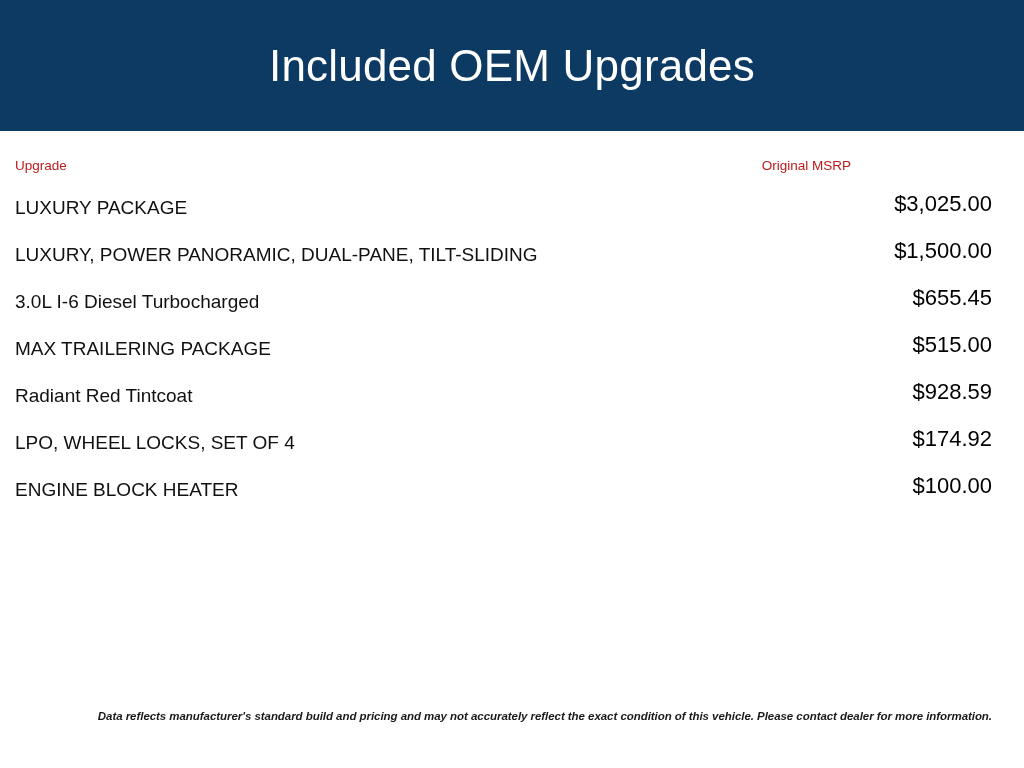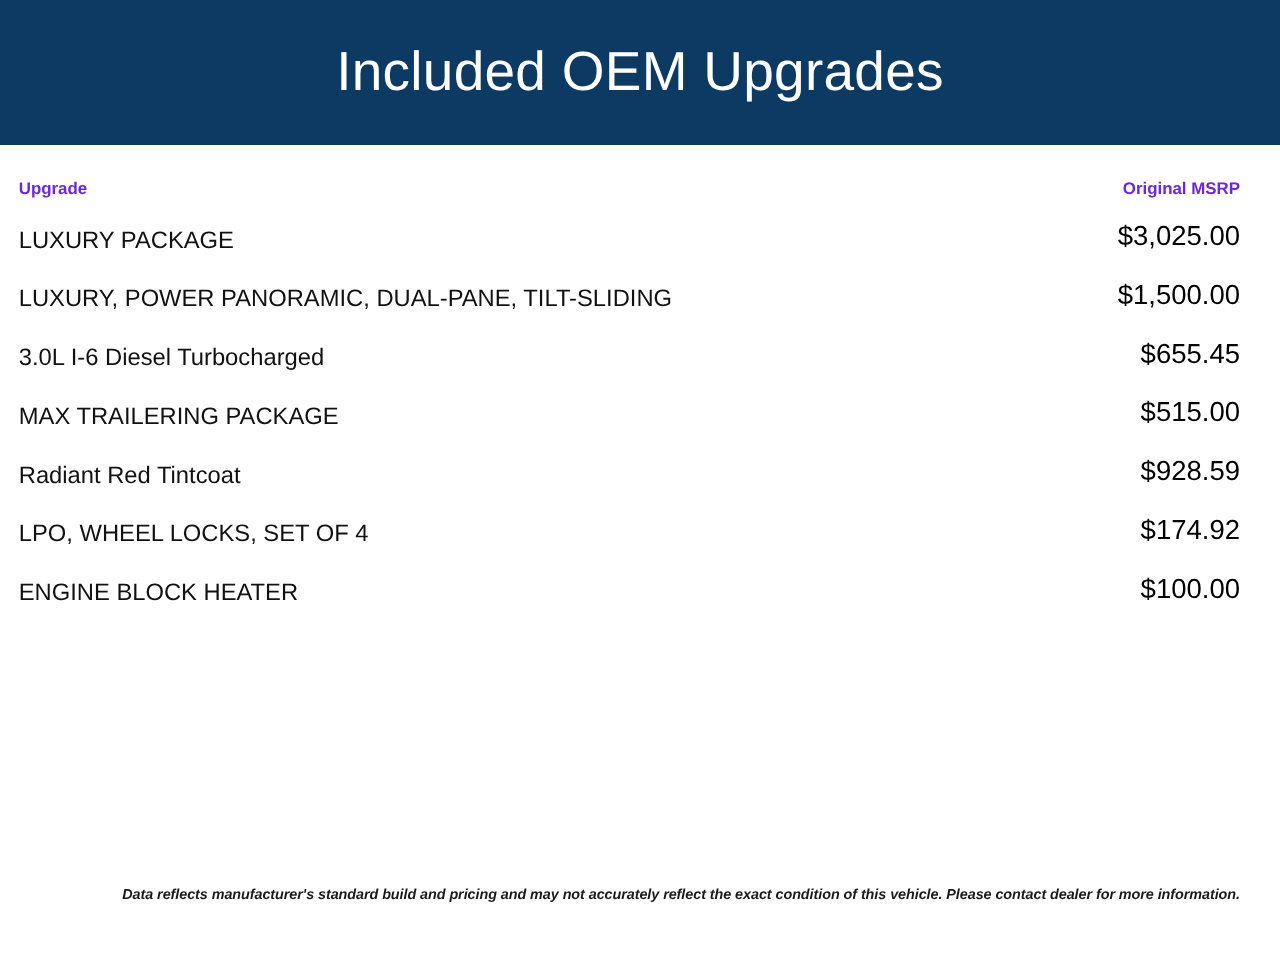--- a/index.html
+++ b/index.html
@@ -19,21 +19,21 @@
     width: 1024px;
     height: 768px;
     background: #ffffff;
     display: flex;
     flex-direction: column;
   }
 
   
   .header-band {
     width: 100%;
-    height: 116px;
+    height: 131px;
     background: #0c3a63;
     display: flex;
     align-items: center;
     justify-content: center;
     flex: 0 0 auto;
   }
   .header-title {
     color: #ffffff;
     font-size: 44px;
     font-weight: 300;
@@ -56,28 +56,28 @@
     width: 100%;
     border-collapse: collapse;
     table-layout: fixed;
   }
 
   .table col.col-upgrade { width: 62%; }
   .table col.col-price   { width: 38%; }
 
   .col-head {
     font-size: 13.5px;
-    font-weight: 700;
-    color: #6d28d9;
+    font-weight: 400;
+    color: #b91c1c;
     padding: 27px 0 6px 0;
     vertical-align: bottom;
     line-height: 1.2;
   }
   .col-head.left  { text-align: left; }
-  .col-head.right { text-align: right; }
+  .col-head.right { }
 
   .row-label {
     font-size: 19px;
     font-weight: 400;
     color: #111111;
     line-height: 23px;
     vertical-align: bottom;
     padding: 24px 0 0 0;
     text-align: left;
     word-break: normal;

